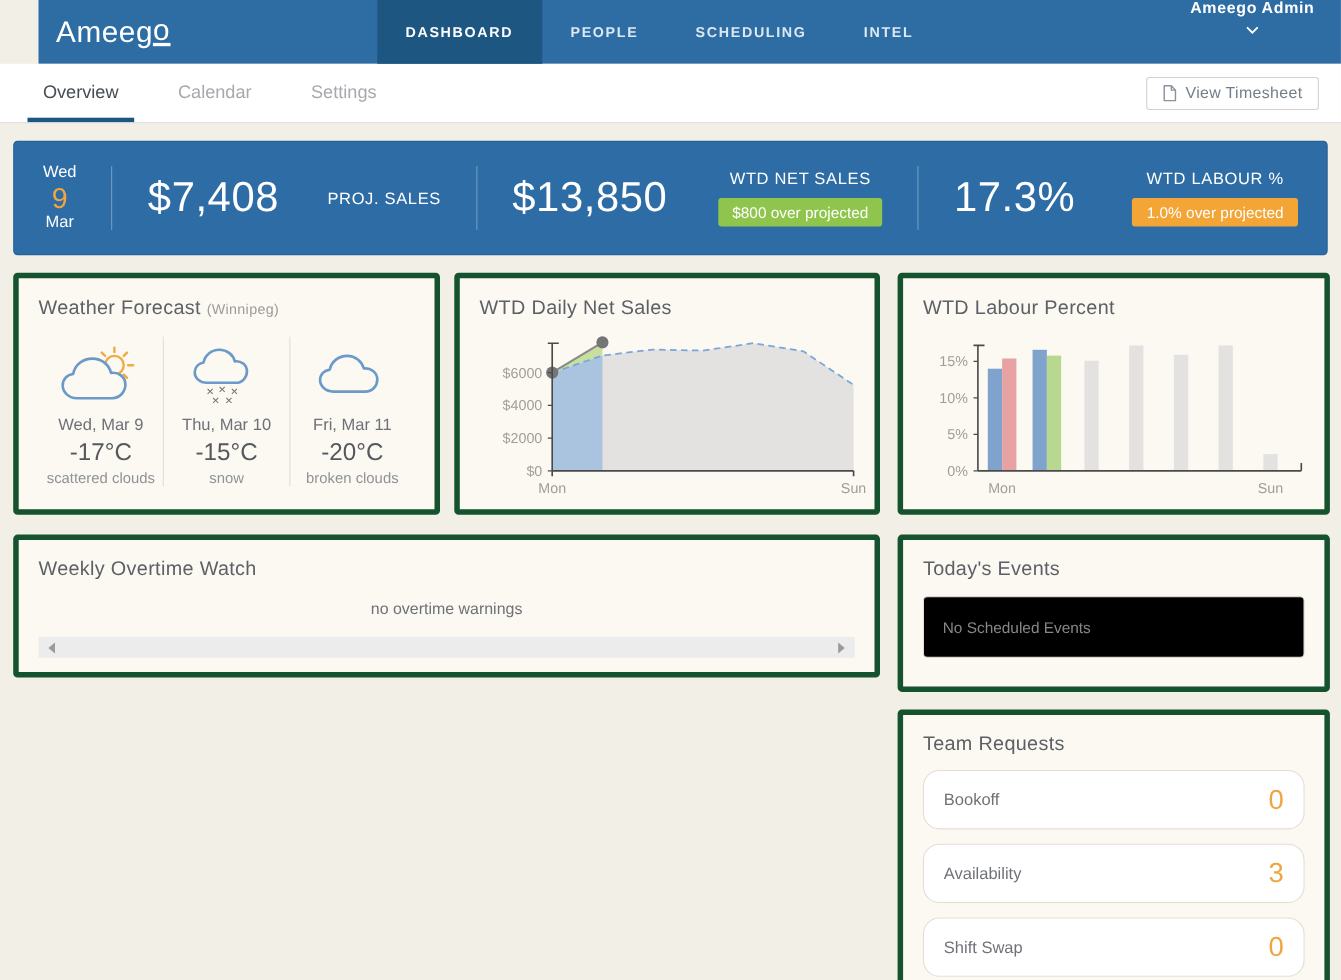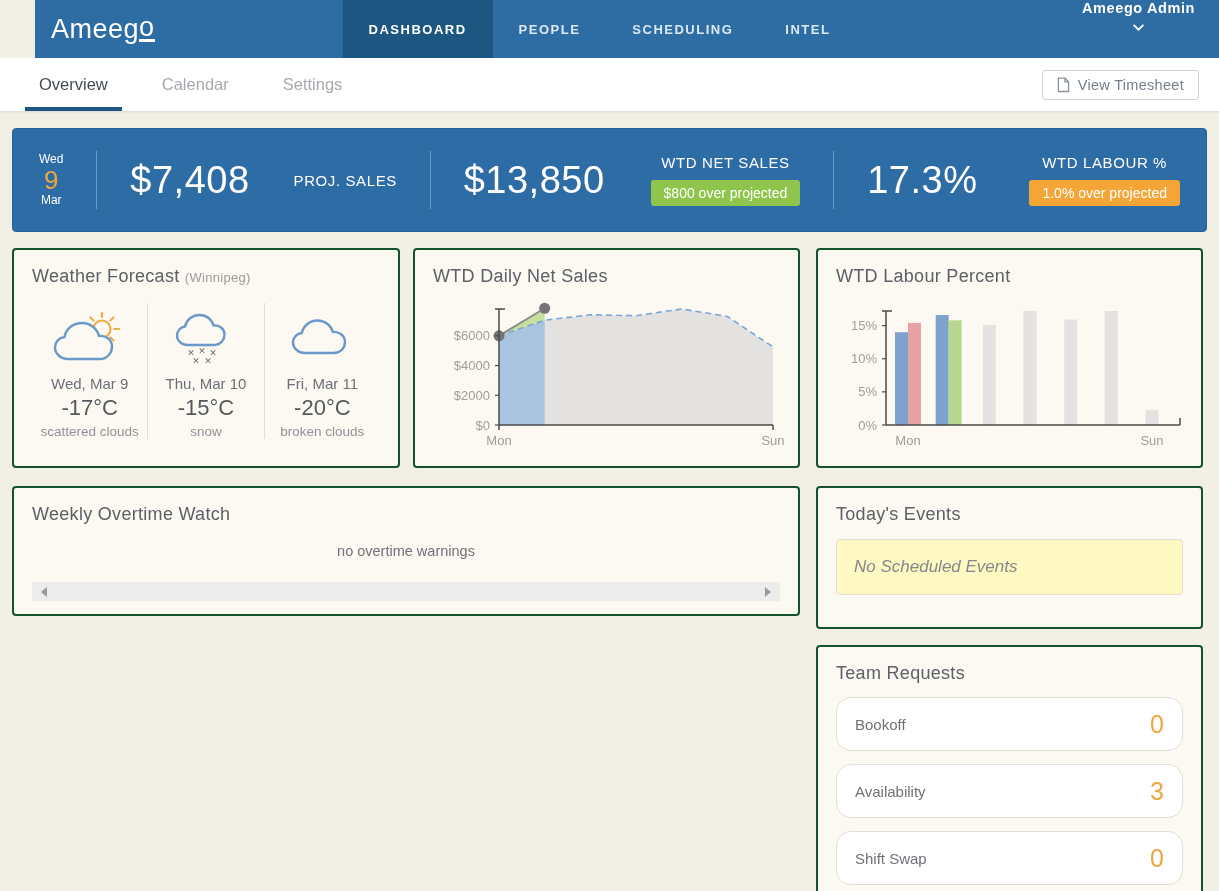--- a/index.html
+++ b/index.html
@@ -29,40 +29,40 @@
                    border-radius:3px; color:#727f8b; font-size:14.5px; padding:0 14px; display:flex;
                    align-items:center; gap:8px; cursor:pointer; font-family:inherit; letter-spacing:.3px; }
 
   main { padding:16px 12px 0 12px; }
 
   
   .banner { height:104px; background:#2d6ca5; border:1px solid #26619b; border-radius:4px;
             display:flex; align-items:center; justify-content:space-between; padding:0 26px; color:#fff; }
   .bgroup { display:flex; align-items:center; }
   .date-block { text-align:center; line-height:1.1; }
-  .date-block .dow, .date-block .mon { font-size:12px; }
+  .date-block .dow, .date-block .mon { font-size:15px; }
   .date-block .day { font-size:26px; color:#efa63f; }
   .vdiv { width:1px; height:58px; background:rgba(255,255,255,.32); }
   .stat-value { font-size:38px; letter-spacing:.5px; font-weight:normal; }
   .stat-label { font-size:15px; letter-spacing:.6px; }
   .stat-stack { display:flex; flex-direction:column; align-items:center; gap:9px; }
   .badge { font-size:14px; padding:5px 13px; border-radius:3px; color:#fff; }
   .badge-green { background:#8fc54d; }
   .badge-orange { background:#f3a536; }
 
   
   .content { display:flex; gap:16px; margin-top:16px; }
   .col-left { width:788px; flex:0 0 788px; }
   .col-right { flex:0 0 383px; }
   .row1 { display:flex; gap:13px; margin-bottom:18px; }
-  .card { background:#fbf9f2; border:2px solid #14532d; border-radius:4px; padding:16px 18px; position:relative; }
+  .card { background:#fbf9f2; border:5px solid #14532d; border-radius:4px; padding:16px 18px; position:relative; }
   .card-title { font-size:18px; font-weight:normal; color:#5d6066; letter-spacing:.3px; }
   .card-subtitle { font-size:13px; color:#9b9b9b; }
-  .inner-box { background:#fef9c3; border:1px solid #e3dfd5; border-radius:4px; height:56px;
-               display:flex; align-items:center; padding:0 17px; font-size:17px; color:#85878a; margin-top:14px;font-style:italic; }
+  .inner-box { background:#000000; border:1px solid #e3dfd5; border-radius:4px; height:56px;
+               display:flex; align-items:center; padding:0 17px; font-size:14px; color:#85878a; margin-top:14px; }
 
   
   .weather-card { width:388px; height:220px; }
   .chart-card { height:220px; }
   .net-sales-card { width:387px; }
   .weather-cols { display:flex; margin-top:16px; }
   .weather-day { flex:1; text-align:center; padding-top:2px; }
   .weather-day + .weather-day { border-left:1px solid #e2ded4; }
   .w-icon { height:60px; display:flex; align-items:flex-end; justify-content:center; }
   .w-date { font-size:15px; color:#6d7076; margin-top:10px; }

